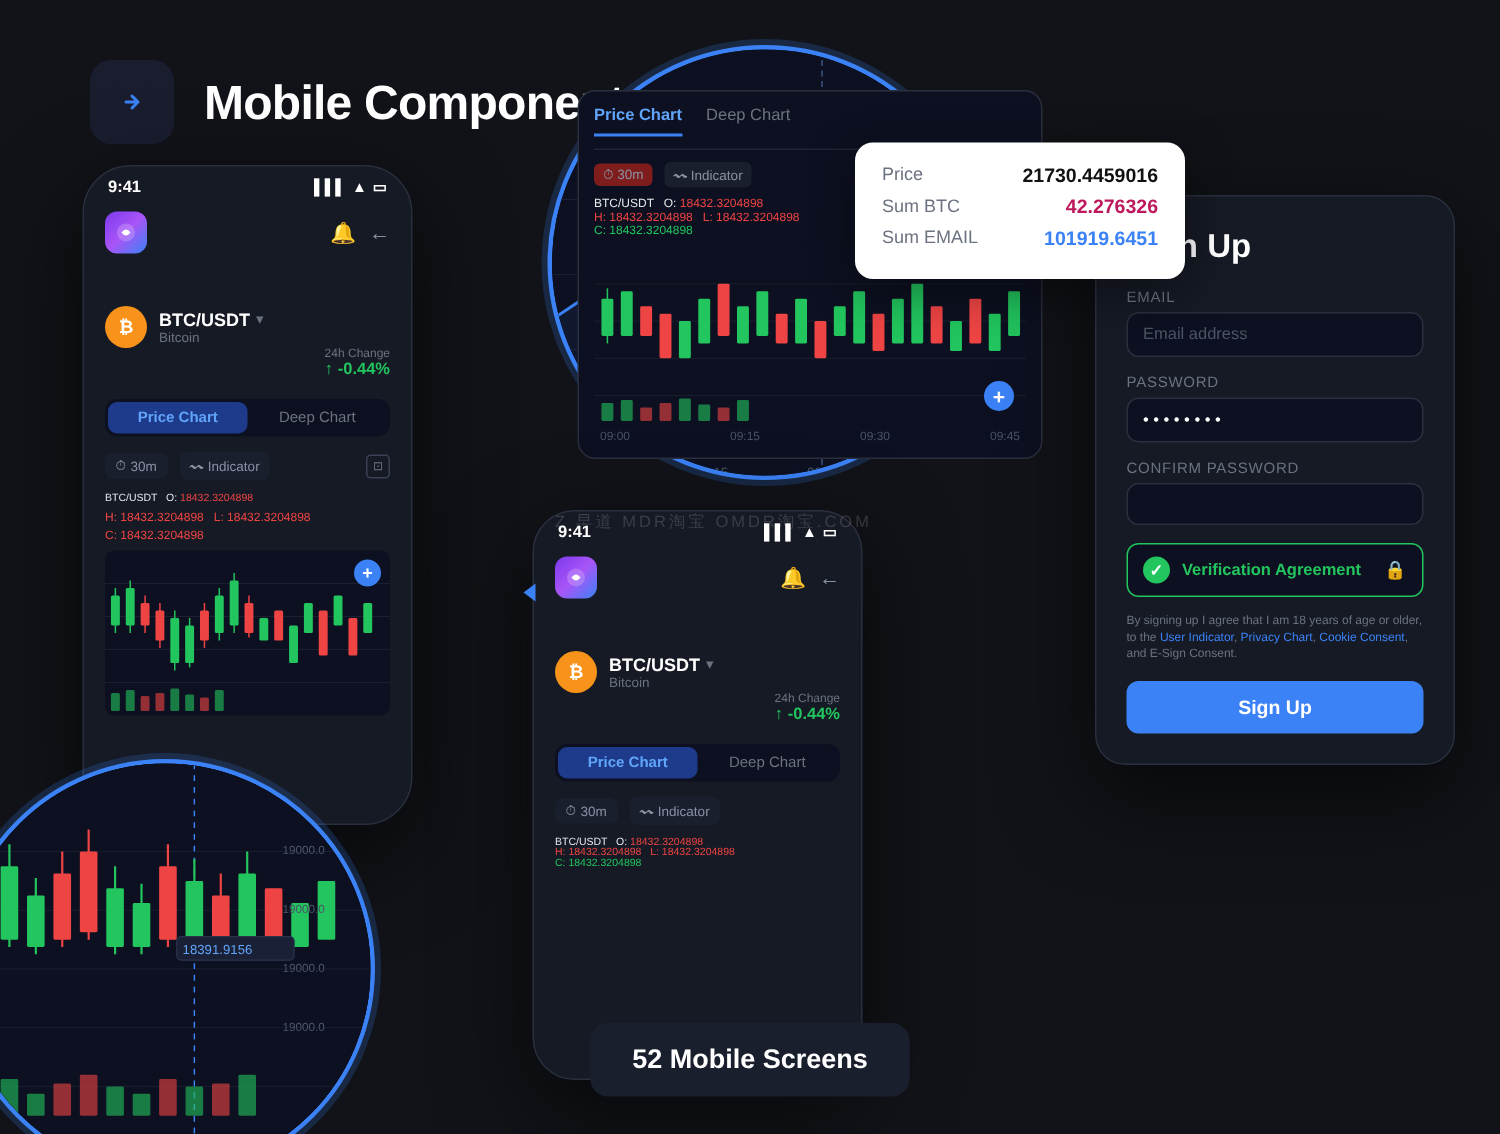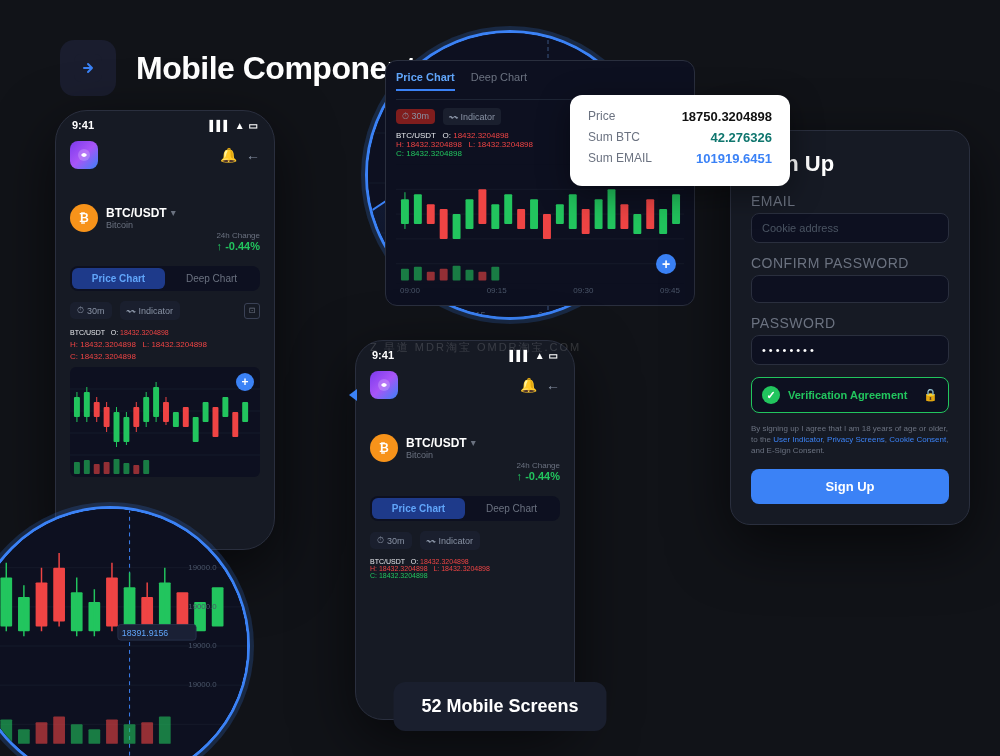--- a/index.html
+++ b/index.html
@@ -222,21 +222,21 @@
     }
     .tooltip-label {
       font-size: 12px;
       color: #6b7280;
     }
     .tooltip-value {
       font-size: 13px;
       font-weight: 600;
       color: #111;
     }
-    .tooltip-value.orange { color: #0f766e; }
+    .tooltip-value.orange { color: #be185d; }
     .tooltip-value.blue { color: #3b82f6; }
 
     
     .phone-middle {
       position: absolute;
       top: 340px;
       left: 355px;
       width: 220px;
       height: 380px;
       background: #161a24;
@@ -261,21 +261,21 @@
     .signup-title {
       font-size: 22px;
       font-weight: 700;
       color: #fff;
       margin-bottom: 16px;
     }
     .form-field {
       margin-bottom: 12px;
     }
     .form-label {
-      font-size: 14px;
+      font-size: 10px;
       color: #6b7280;
       text-transform: uppercase;
       letter-spacing: 0.5px;
       margin-bottom: 4px;
     }
     .form-input {
       width: 100%;
       background: #0d1020;
       border: 1px solid #2a2f3e;
       border-radius: 8px;
@@ -727,21 +727,21 @@
     <span style="font-size:8px;color:#4a5568">09:00</span>
     <span style="font-size:8px;color:#4a5568">09:15</span>
     <span style="font-size:8px;color:#4a5568">09:30</span>
     <span style="font-size:8px;color:#4a5568">09:45</span>
   </div>
 </div>
 
 <div class="tooltip-card">
   <div class="tooltip-row">
     <span class="tooltip-label">Price</span>
-    <span class="tooltip-value">18750.3204898</span>
+    <span class="tooltip-value">21730.4459016</span>
   </div>
   <div class="tooltip-row">
     <span class="tooltip-label">Sum BTC</span>
     <span class="tooltip-value orange">42.276326</span>
   </div>
   <div class="tooltip-row">
     <span class="tooltip-label">Sum EMAIL</span>
     <span class="tooltip-value blue">101919.6451</span>
   </div>
 </div>
@@ -805,44 +805,44 @@
     <div style="font-size:7px;color:#22c55e;">C: 18432.3204898</div>
   </div>
 </div>
 
 <div class="signup-panel">
   <div class="signup-title">Sign Up</div>
   
   <div class="form-field">
     <div class="form-label">EMAIL</div>
     <div class="form-input">
-      <span style="color:#4b5563;font-size:11px;">Cookie address</span>
-    </div>
-  </div>
-  
-  <div class="form-field">
-    <div class="form-label">CONFIRM PASSWORD</div>
-    <div class="form-input" style="height:28px;"></div>
+      <span style="color:#4b5563;font-size:11px;">Email address</span>
+    </div>
   </div>
   
   <div class="form-field">
     <div class="form-label">PASSWORD</div>
     <div class="form-input dots">
       <span>••••••••</span>
     </div>
   </div>
   
+  <div class="form-field">
+    <div class="form-label">CONFIRM PASSWORD</div>
+    <div class="form-input" style="height:28px;"></div>
+  </div>
+  
   <div class="verification-badge">
     <div class="check-circle">✓</div>
     <span class="verification-text">Verification Agreement</span>
     <span class="verification-icon">🔒</span>
   </div>
   
   <div class="terms-text">
-    By signing up I agree that I am 18 years of age or older, to the <a href="#">User Indicator</a>, <a href="#">Privacy Screens</a>, <a href="#">Cookie Consent</a>, and E-Sign Consent.
+    By signing up I agree that I am 18 years of age or older, to the <a href="#">User Indicator</a>, <a href="#">Privacy Chart</a>, <a href="#">Cookie Consent</a>, and E-Sign Consent.
   </div>
   
   <button class="signup-btn">Sign Up</button>
 </div>
 
 <div class="bottom-badges">
   <div class="badge">
     <span class="badge-text">52 Mobile Screens</span>
   </div>
 </div>

